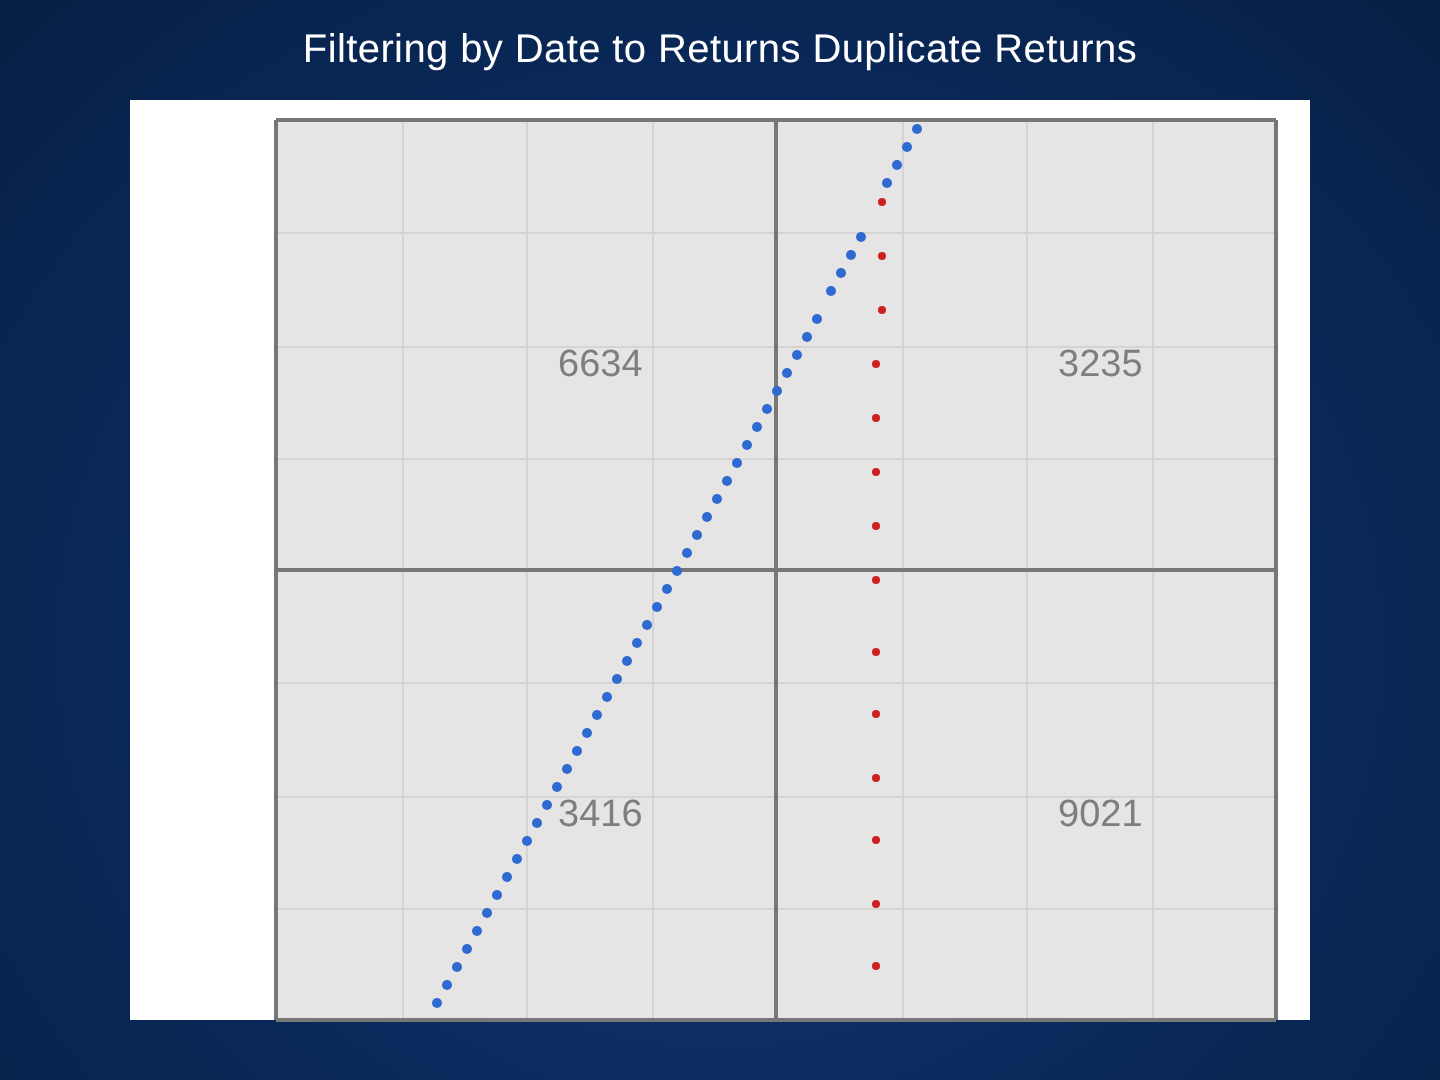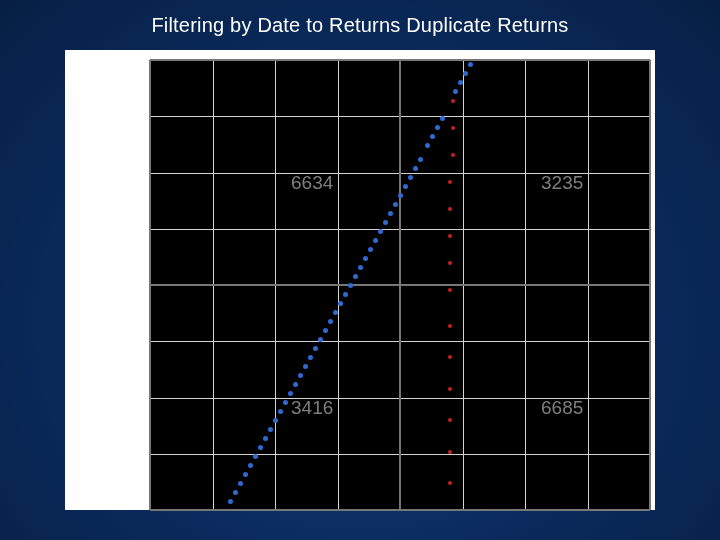--- a/index.html
+++ b/index.html
@@ -28,22 +28,21 @@
     width: 590px;
     height: 460px;
     background: #ffffff;
   }
   .plot {
     position: absolute;
     left: 73px;
     top: 10px;
     width: 500px;
     height: 450px;
-    background: #000000;
-    margin-left: 12px;
+    background: #e5e5e5;
   }
   .plot-border {
     position: absolute;
     left: 0; top: 0; right: 0; bottom: 0;
     border: 1px solid #777;
     pointer-events: none;
   }
   
   .minor-line {
     position: absolute;
@@ -93,21 +92,21 @@
       <div class="minor-line h" style="top: 56.25px;"></div>
       <div class="major-line v" style="left: -1px;"></div>
       <div class="major-line v" style="left: 249px;"></div>
       <div class="major-line v" style="left: 499px;"></div>
       <div class="major-line h" style="top: 449px;"></div>
       <div class="major-line h" style="top: 224px;"></div>
       <div class="major-line h" style="top: -1px;"></div>
       <div class="quad-label" style="left: 141px; top: 111.5px;">6634</div>
       <div class="quad-label" style="left: 391px; top: 111.5px;">3235</div>
       <div class="quad-label" style="left: 141px; top: 336.5px;">3416</div>
-      <div class="quad-label" style="left: 391px; top: 336.5px;">6685</div>
+      <div class="quad-label" style="left: 391px; top: 336.5px;">9021</div>
       <div class="dot blue" style="left: 80px; top: 441px;"></div>
       <div class="dot blue" style="left: 85px; top: 432px;"></div>
       <div class="dot blue" style="left: 90px; top: 423px;"></div>
       <div class="dot blue" style="left: 95px; top: 414px;"></div>
       <div class="dot blue" style="left: 100px; top: 405px;"></div>
       <div class="dot blue" style="left: 105px; top: 396px;"></div>
       <div class="dot blue" style="left: 110px; top: 387px;"></div>
       <div class="dot blue" style="left: 115px; top: 378px;"></div>
       <div class="dot blue" style="left: 120px; top: 369px;"></div>
       <div class="dot blue" style="left: 125px; top: 360px;"></div>

